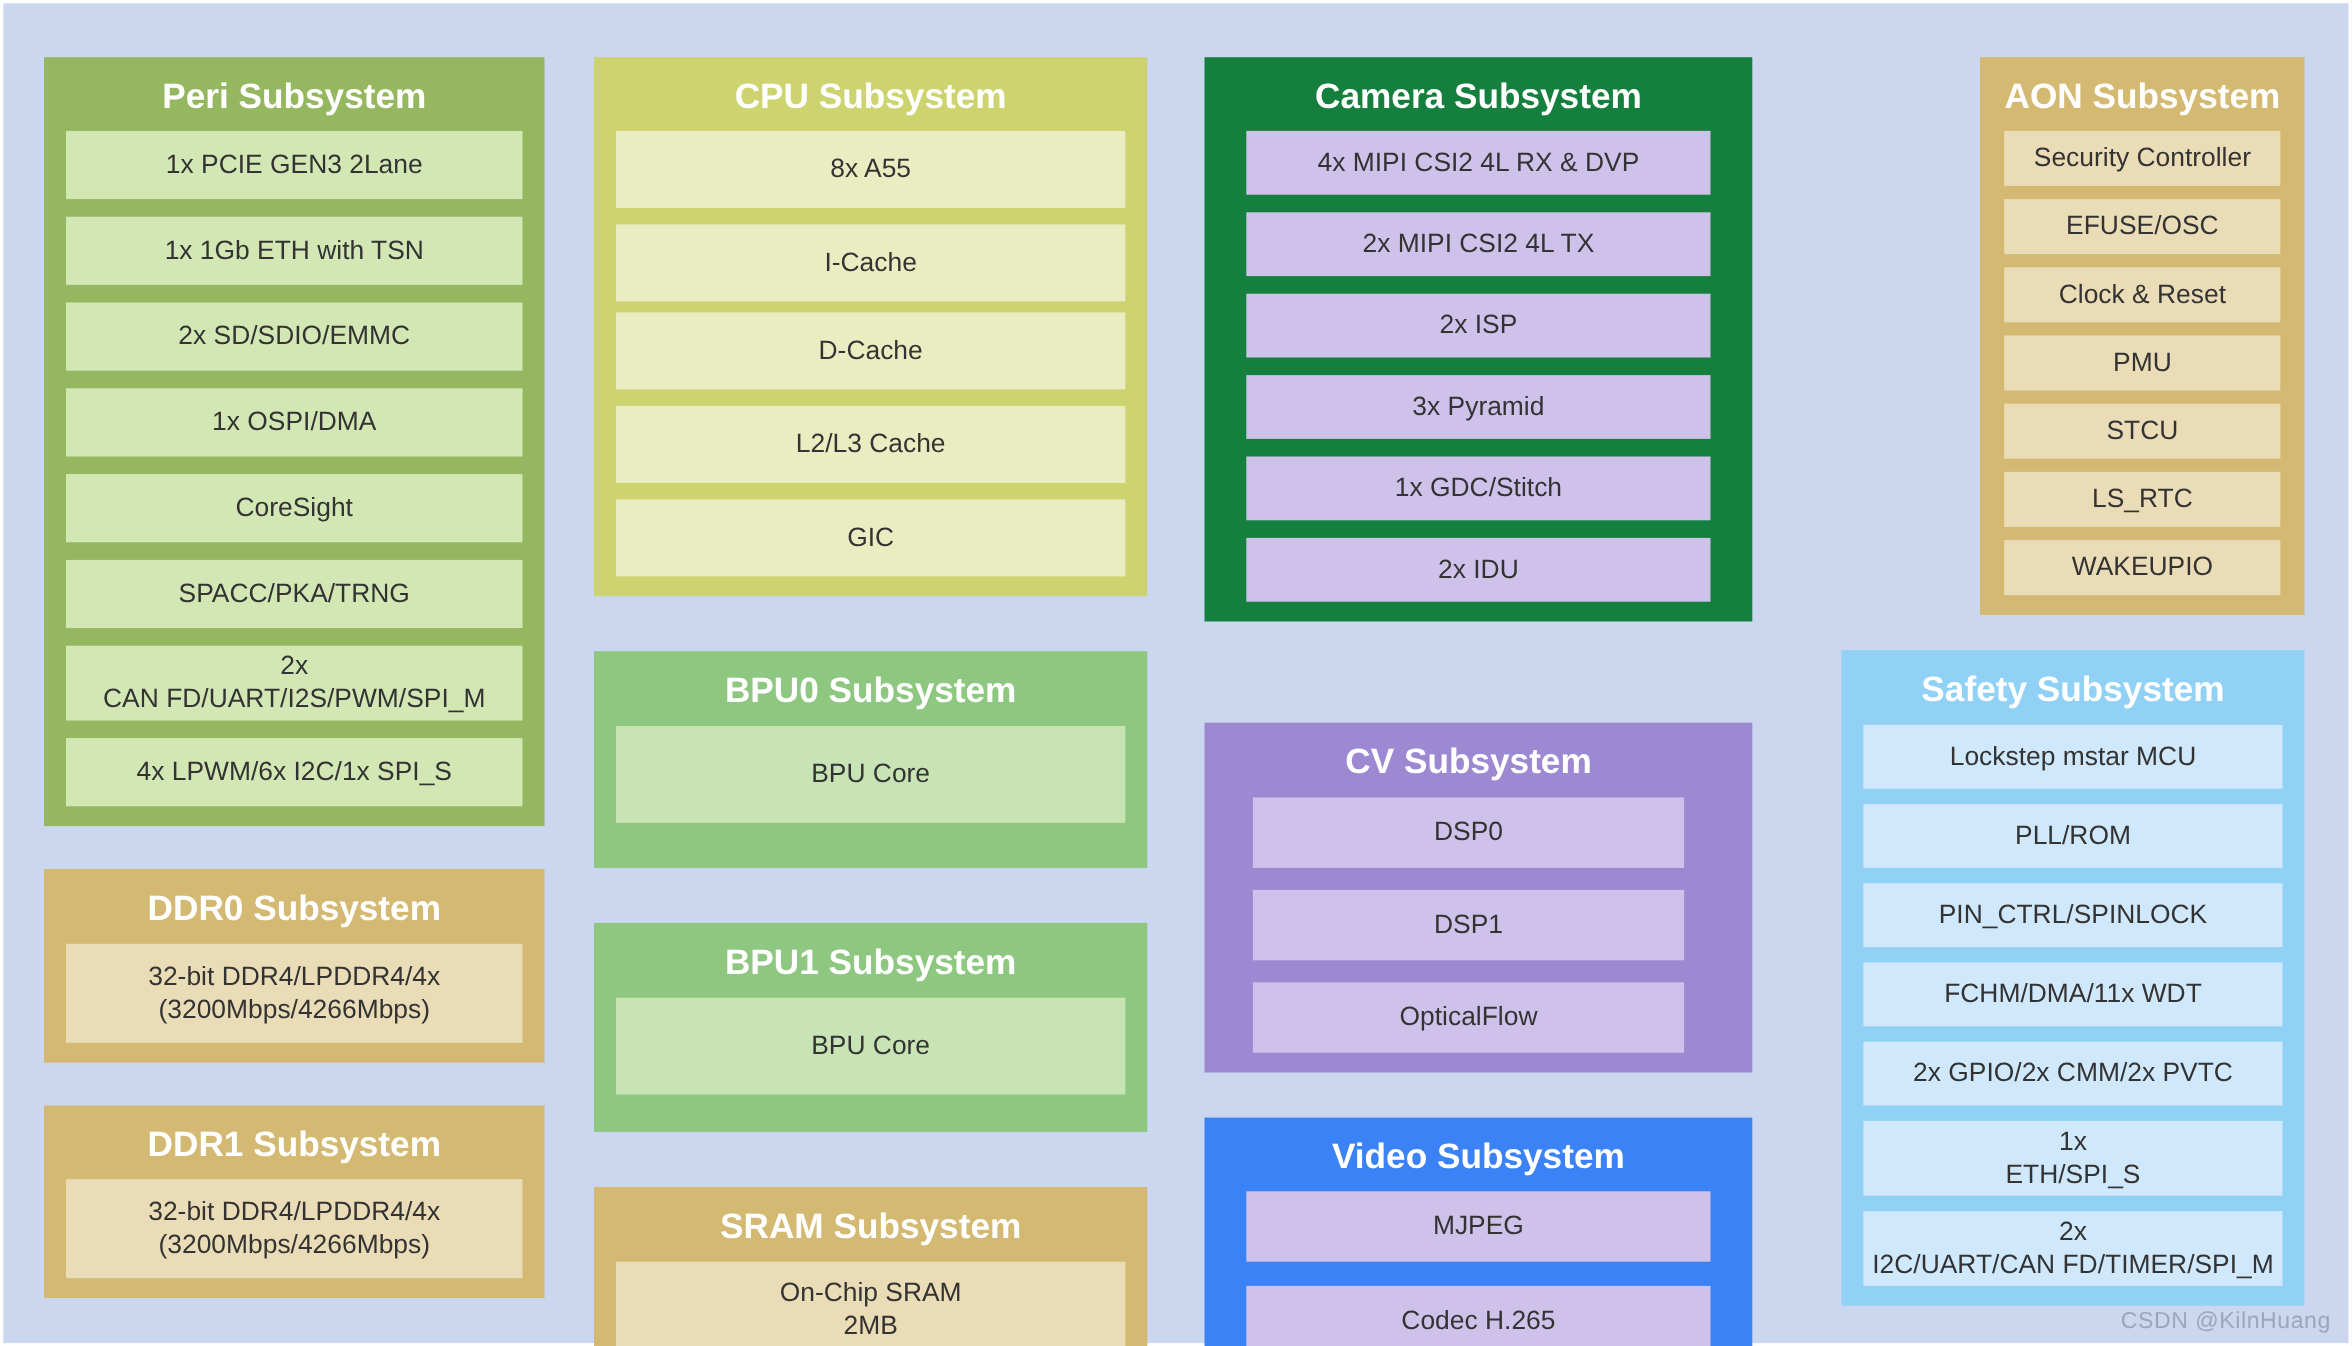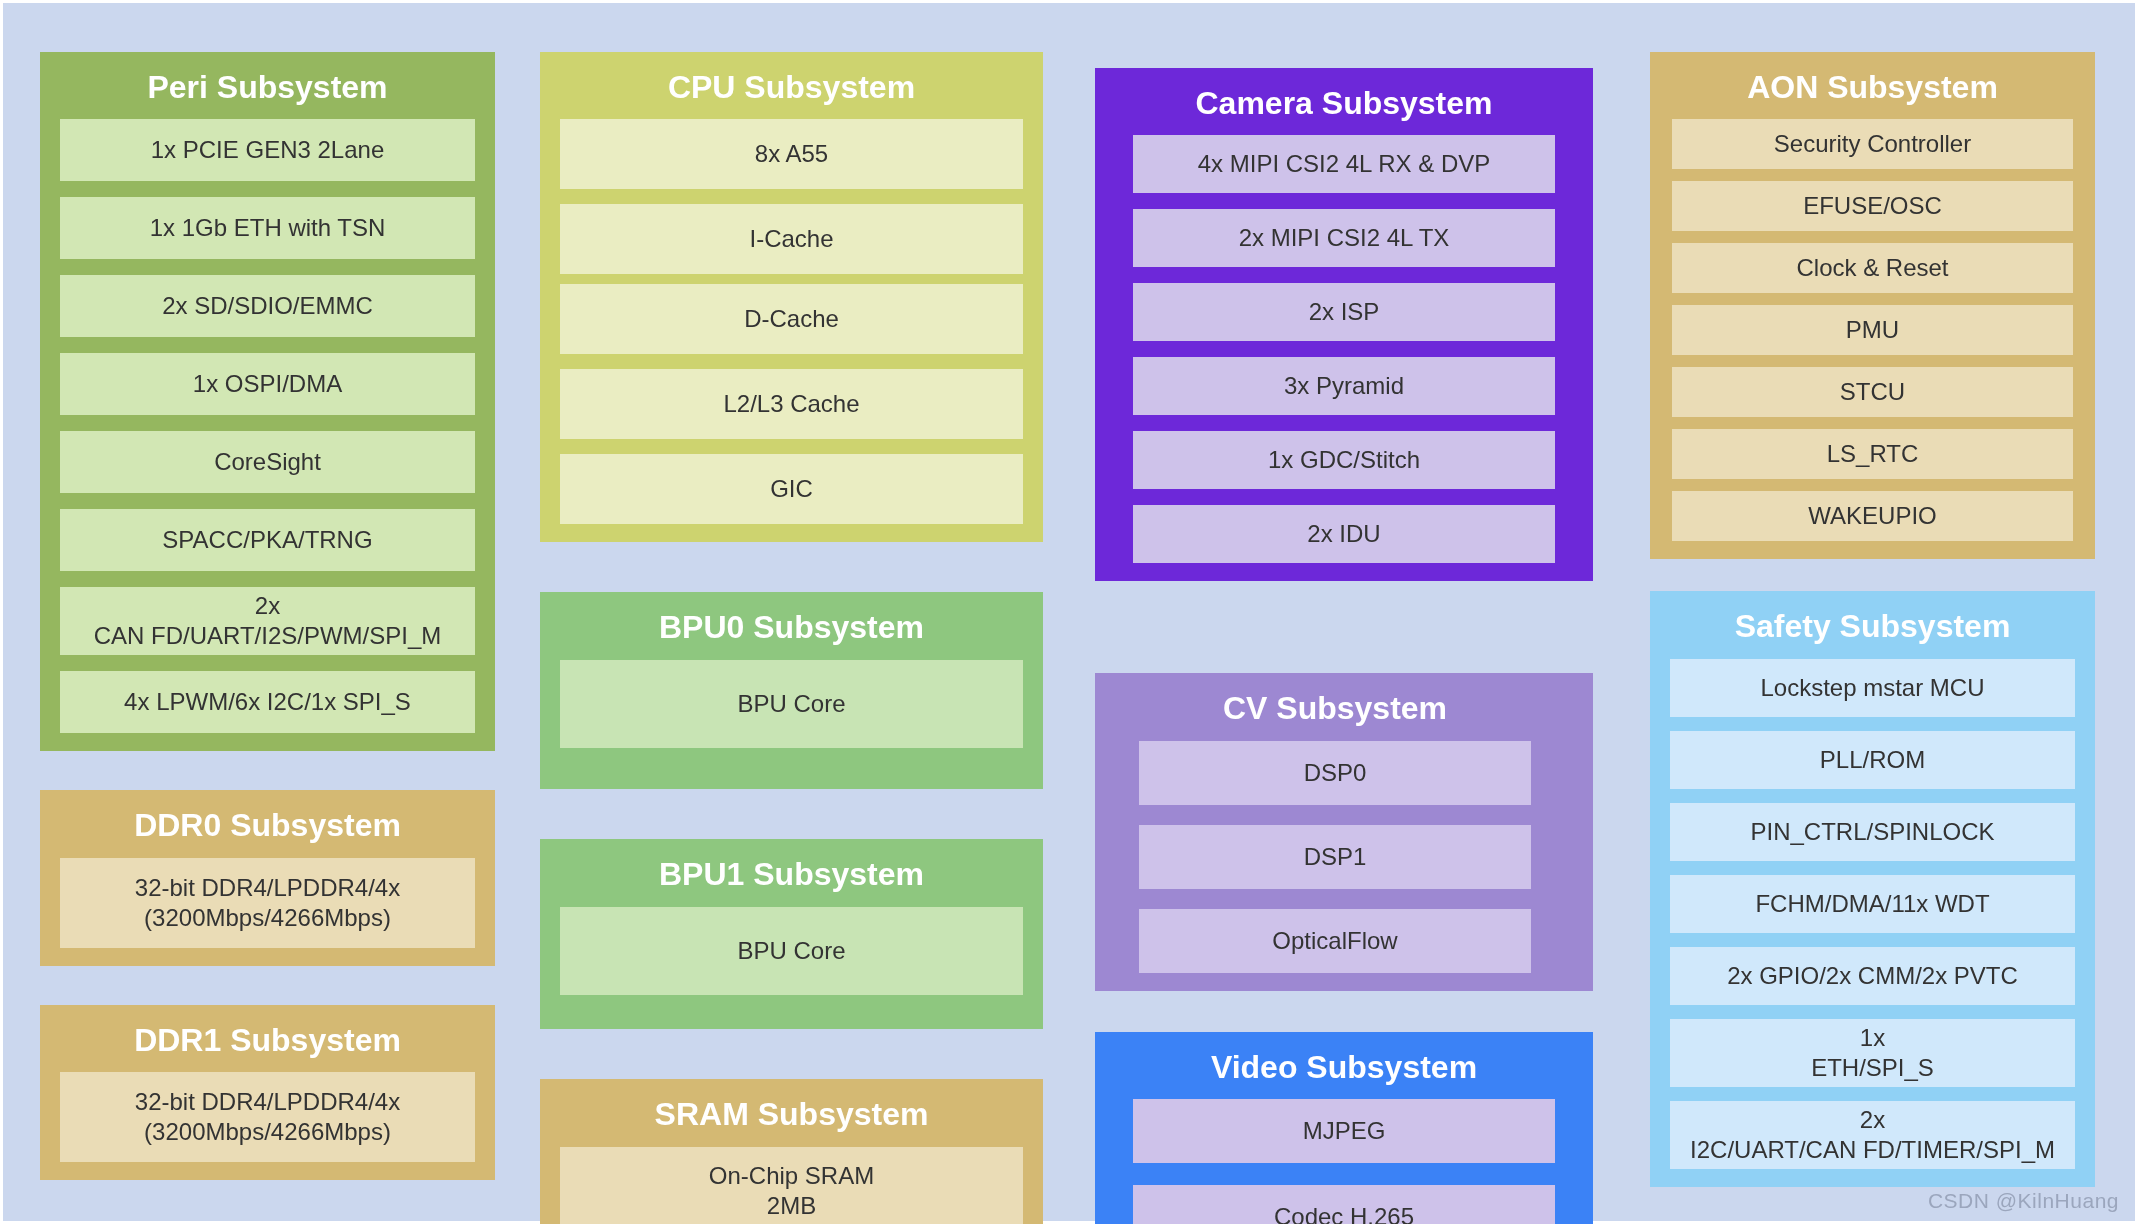--- a/index.html
+++ b/index.html
@@ -7,21 +7,21 @@
     width:2138px;height:1224px;position:relative;overflow:hidden;
     background:#ffffff;
     font-family:"Liberation Sans","DejaVu Sans",sans-serif;
   }
   .stage{position:absolute;inset:3px;background:var(--bg,#cbd7ee);}
   .canvas{position:absolute;left:37px;top:49px;display:flex;align-items:flex-start;}
   .col{display:flex;flex-direction:column;}
   .col-1{width:455px;gap:39px;}
   .col-2{width:503px;margin-left:45px;gap:50px;justify-content:flex-end;}
   .col-3{width:498px;margin-left:52px;gap:41px;}
-  .col-4{width:445px;margin-left:57px;gap:32px;}
+  .col-4{width:445px;margin-left:57px;gap:32px;align-items:flex-end;}
 
   .box{
     display:flex;flex-direction:column;box-sizing:border-box;
     padding:8px 20px 18px;
   }
   .box-title{
     color:var(--title-text,#ffffff);
     font-weight:700;font-size:32px;line-height:1.2;
     text-align:center;padding:8px 0 13px;margin:0;
   }
@@ -128,21 +128,21 @@
       <section class="box box-sram" style="background: rgb(212, 185, 115); --cell: #eadcb6;">
         <h2 class="box-title">SRAM Subsystem</h2>
         <div class="rows">
             <div class="cell">On-Chip SRAM
 2MB</div>
           </div>
       </section>
     </div>
 
     <div class="col col-3">
-      <section class="box box-camera" style="background: #6d28d9; margin-top: 16px; --cell: #cec2ea;">
+      <section class="box box-camera" style="background: #15803d; --cell: #cec2ea;">
         <h2 class="box-title">Camera Subsystem</h2>
         <div class="rows">
             <div class="cell">4x MIPI CSI2 4L RX &amp; DVP</div>
             <div class="cell">2x MIPI CSI2 4L TX</div>
             <div class="cell">2x ISP</div>
             <div class="cell">3x Pyramid</div>
             <div class="cell">1x GDC/Stitch</div>
             <div class="cell">2x IDU</div>
           </div>
       </section>

